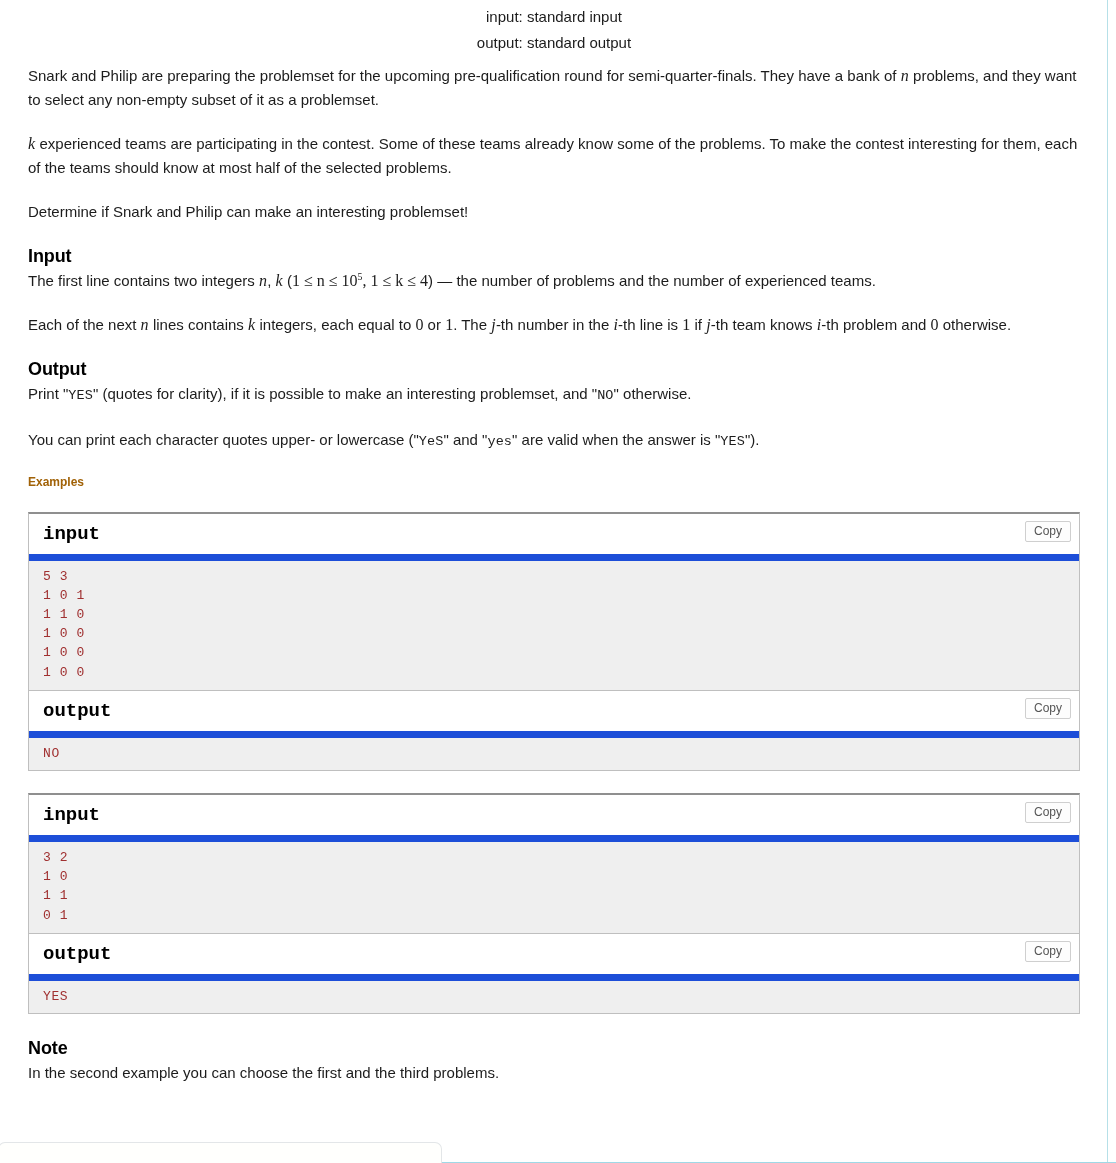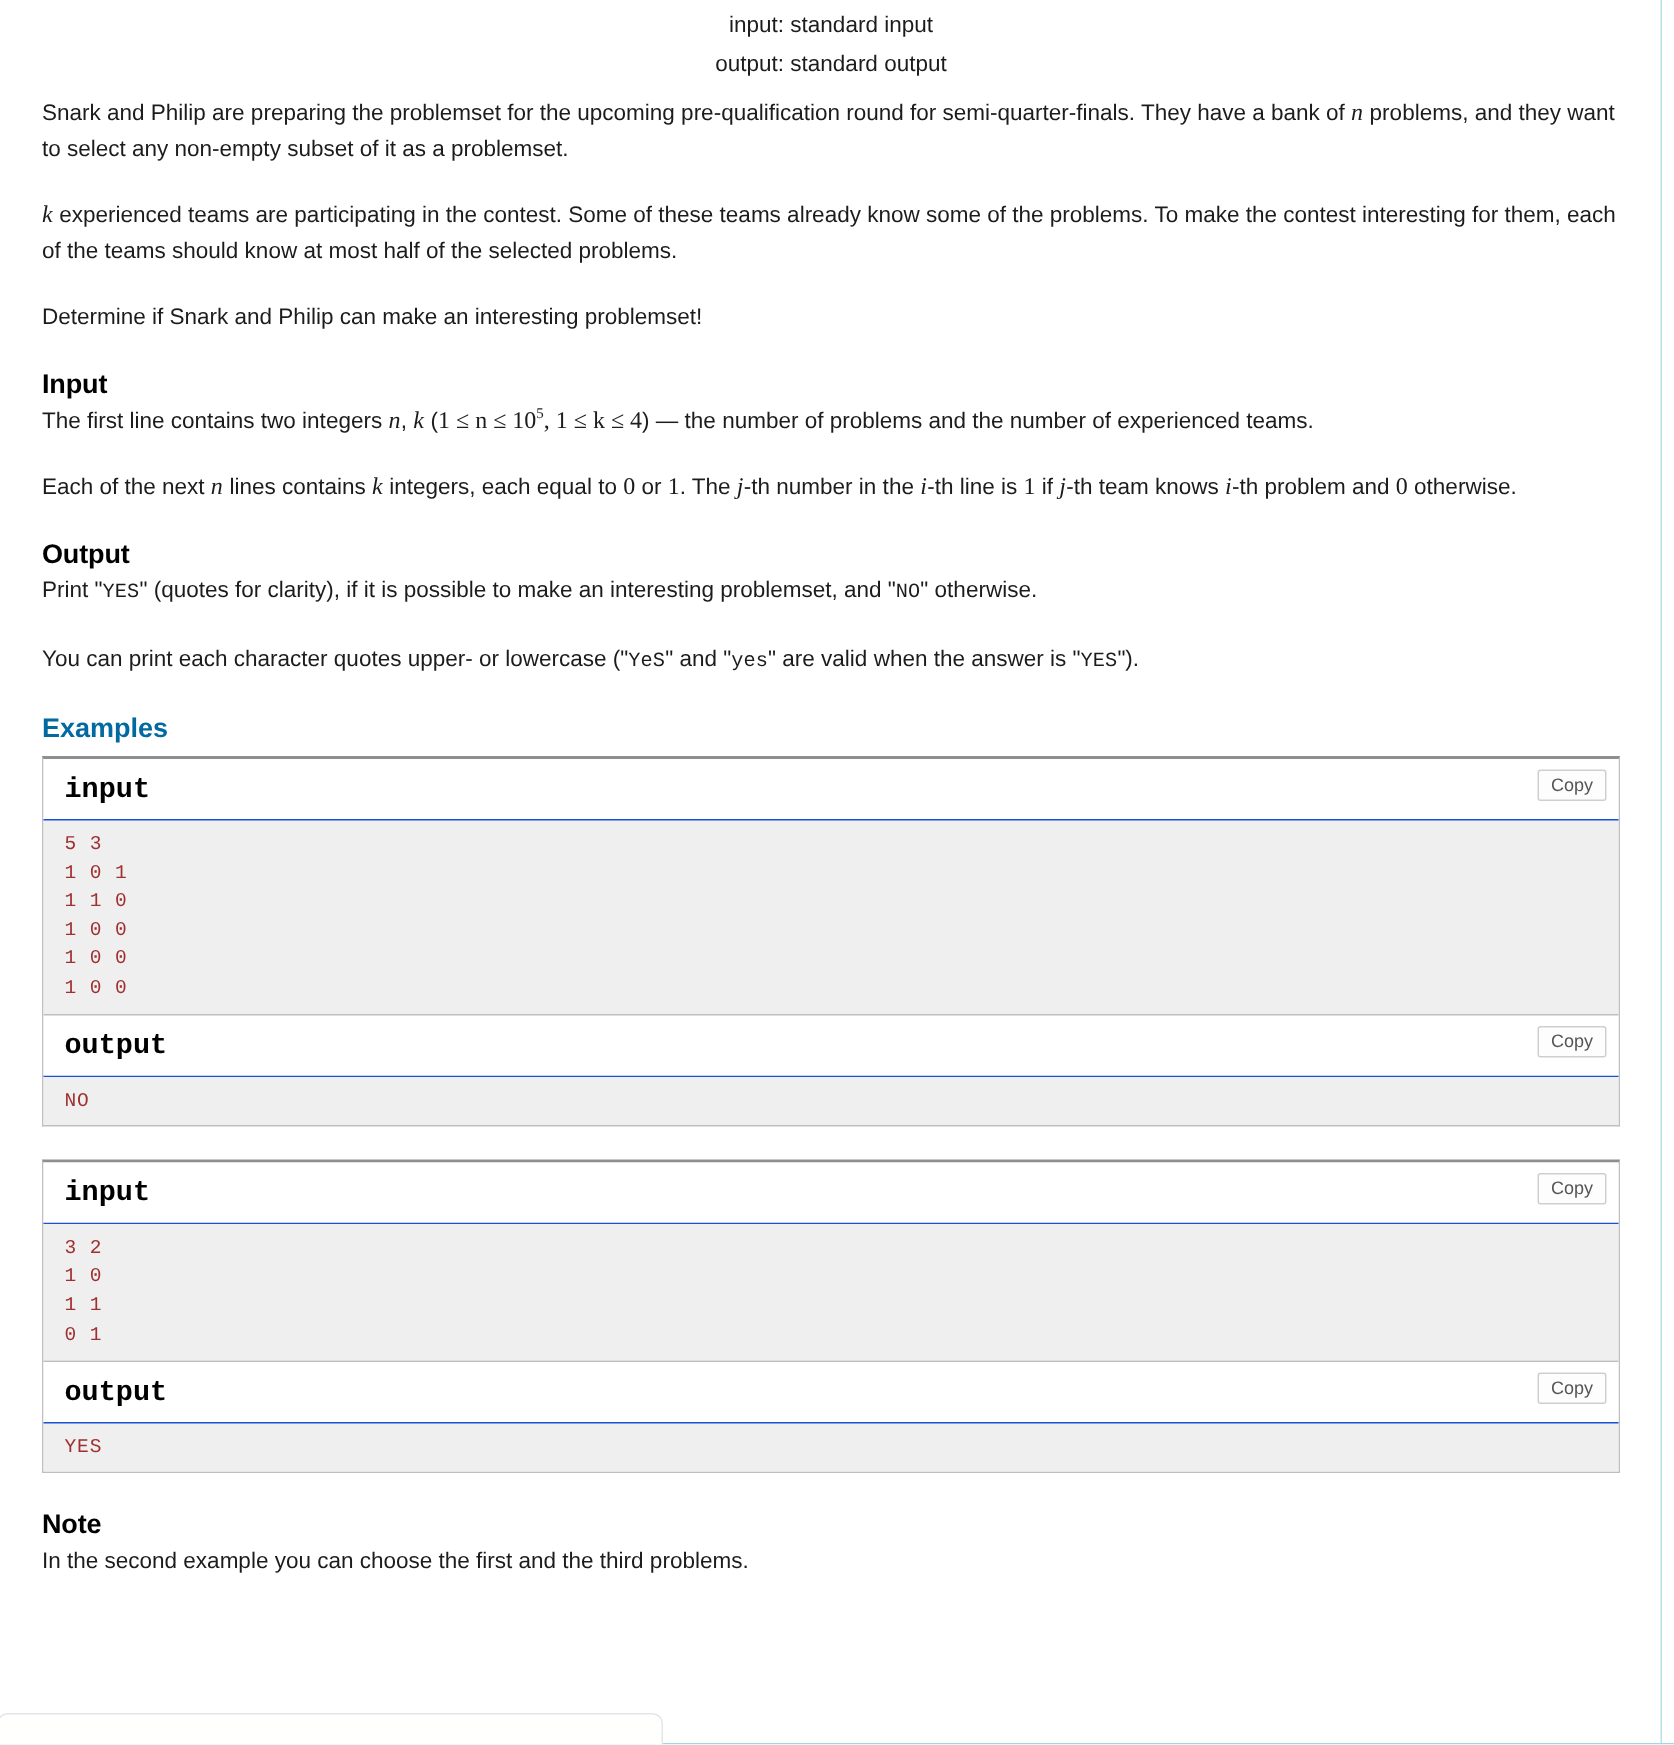--- a/index.html
+++ b/index.html
@@ -97,24 +97,24 @@
   }
   .tt {
     font-family: "Liberation Mono", monospace;
     font-size: 13.5px;
     letter-spacing: 0.1px;
   }
 
   
   .examples-wrap { padding: 0 28px 0 28px; }
   h2.examples-title {
-    font-size: 18px;
+    font-size: 12px;
     font-weight: bold;
-    margin: 0 0 8px 0;
-    color: #0369a1;
+    margin: 0 0 23px 0;
+    color: #a16207;
   }
   .sample-test {
     border: 1px solid #bfbfbf;
     border-top: 2px solid #8f8f8f;
     background: #ffffff;
     margin-bottom: 22px;
     box-sizing: border-box;
   }
   .sample-test:last-child { margin-bottom: 0; }
 
@@ -142,21 +142,21 @@
     border: 1px solid #cfcfcf;
     border-radius: 2px;
     padding: 2px 8px 3px 8px;
     line-height: 14px;
     cursor: pointer;
   }
   pre.io-data {
     margin: 0;
     padding: 6px 28px 8px 14px;
     background: #efefef;
-    border-top: 1px solid #1d4ed8;
+    border-top: 7px solid #1d4ed8;
     font-family: "Liberation Mono", monospace;
     font-size: 13px;
     line-height: 19.2px;
     color: #a03030;
     white-space: pre;
     letter-spacing: 0.6px;
   }
   pre.io-data.short { padding-bottom: 7px; }
 
   

